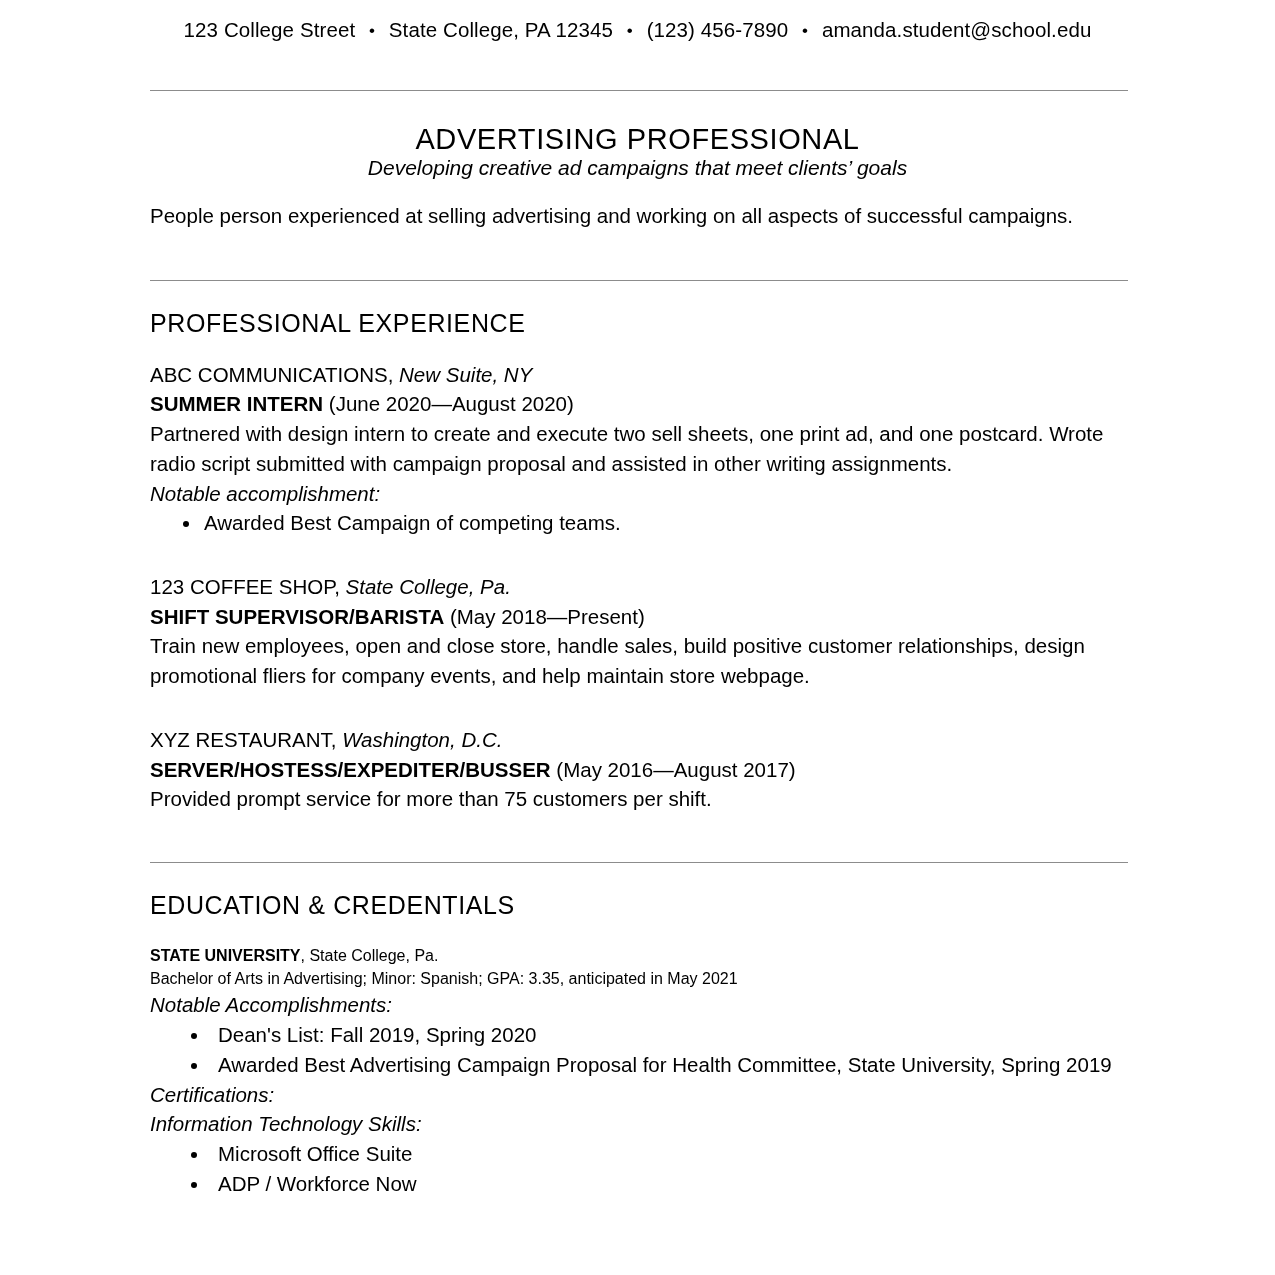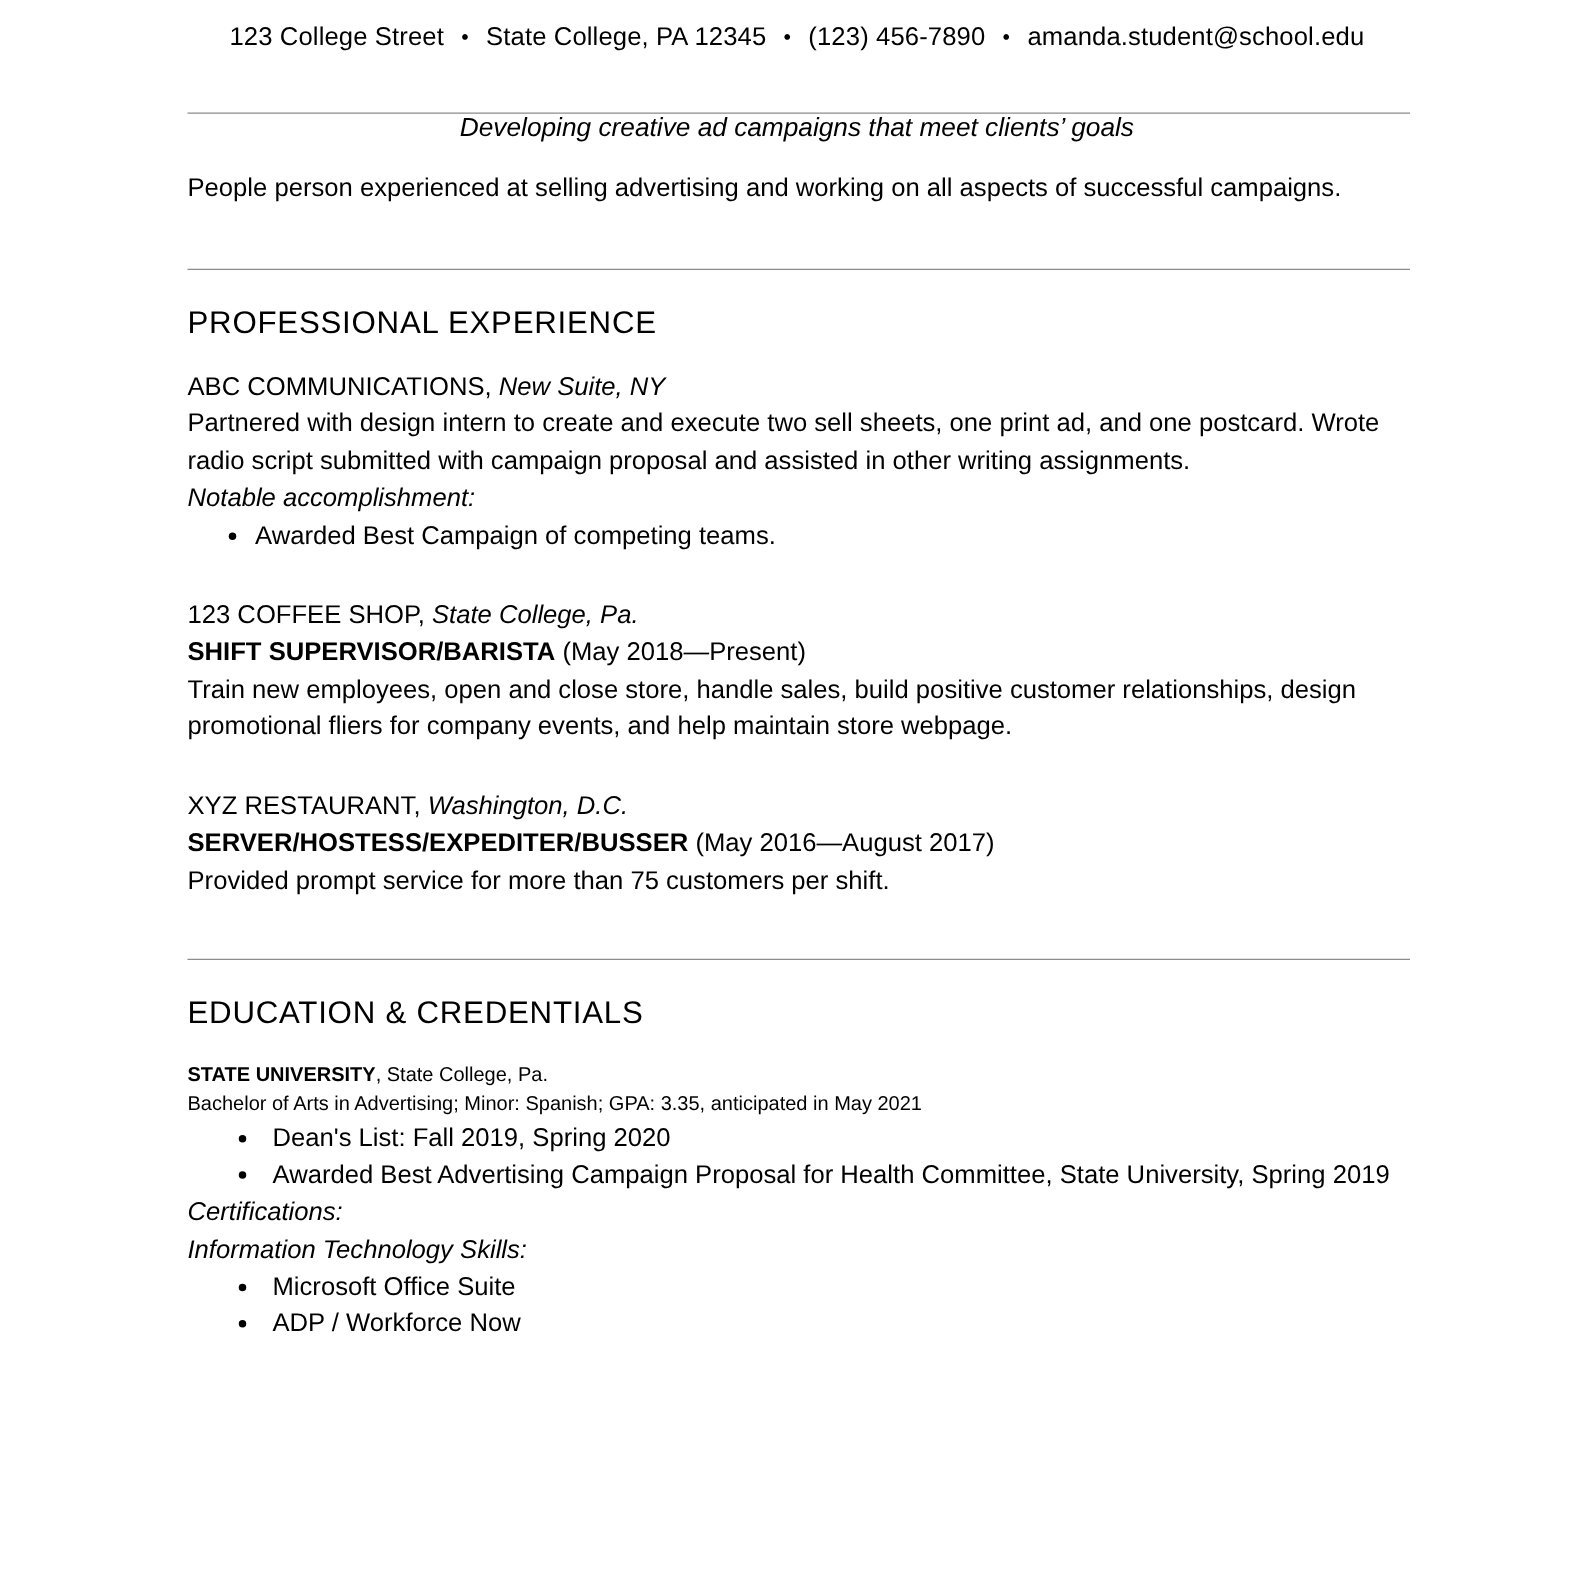--- a/index.html
+++ b/index.html
@@ -114,30 +114,34 @@
     <span class="contact-sep">•</span>
     <span>State College, PA 12345</span>
     <span class="contact-sep">•</span>
     <span>(123) 456-7890</span>
     <span class="contact-sep">•</span>
     <span>amanda.student@school.edu</span>
   </div>
 
   <div class="rule rule-1"></div>
 
+  <div class="headline">ADVERTISING PROFESSIONAL</div>
   <div class="tagline">Developing creative ad campaigns that meet clients’ goals</div>
   <div class="summary">People person experienced at selling advertising and working on all aspects of successful campaigns.</div>
 
   <div class="rule rule-2"></div>
 
   <div class="section-title">PROFESSIONAL EXPERIENCE</div>
 
   <div class="job">
     <div class="company line">
       <span>ABC COMMUNICATIONS, </span><span class="loc">New Suite, NY</span>
+    </div>
+    <div class="role line">
+      <b>SUMMER INTERN</b><span> (June 2020—August 2020)</span>
     </div>
     <div class="desc">Partnered with design intern to create and execute two sell sheets, one print ad, and one postcard. Wrote radio script submitted with campaign proposal and assisted in other writing assignments.</div>
     <div class="sub-label">Notable accomplishment:</div>
     <ul class="bullets">
       <li>Awarded Best Campaign of competing teams.</li>
     </ul>
   </div>
 
   <div class="job">
     <div class="company line">
@@ -161,20 +165,21 @@
 
   <div class="rule rule-3"></div>
 
   <div class="section-title">EDUCATION &amp; CREDENTIALS</div>
 
   <div class="edu-block">
     <div class="edu-name line">
       <b>STATE UNIVERSITY</b><span>, State College, Pa.</span>
     </div>
     <div class="line">Bachelor of Arts in Advertising; Minor: Spanish; GPA: 3.35, anticipated in May 2021</div>
+    <div class="sub-label">Notable Accomplishments:</div>
     <ul class="bullets wide">
       <li>Dean's List: Fall 2019, Spring 2020</li>
       <li>Awarded Best Advertising Campaign Proposal for Health Committee, State University, Spring 2019</li>
     </ul>
     <div class="sub-label">Certifications:</div>
     <div class="sub-label">Information Technology Skills:</div>
     <ul class="bullets wide">
       <li>Microsoft Office Suite</li>
       <li>ADP / Workforce Now</li>
 

